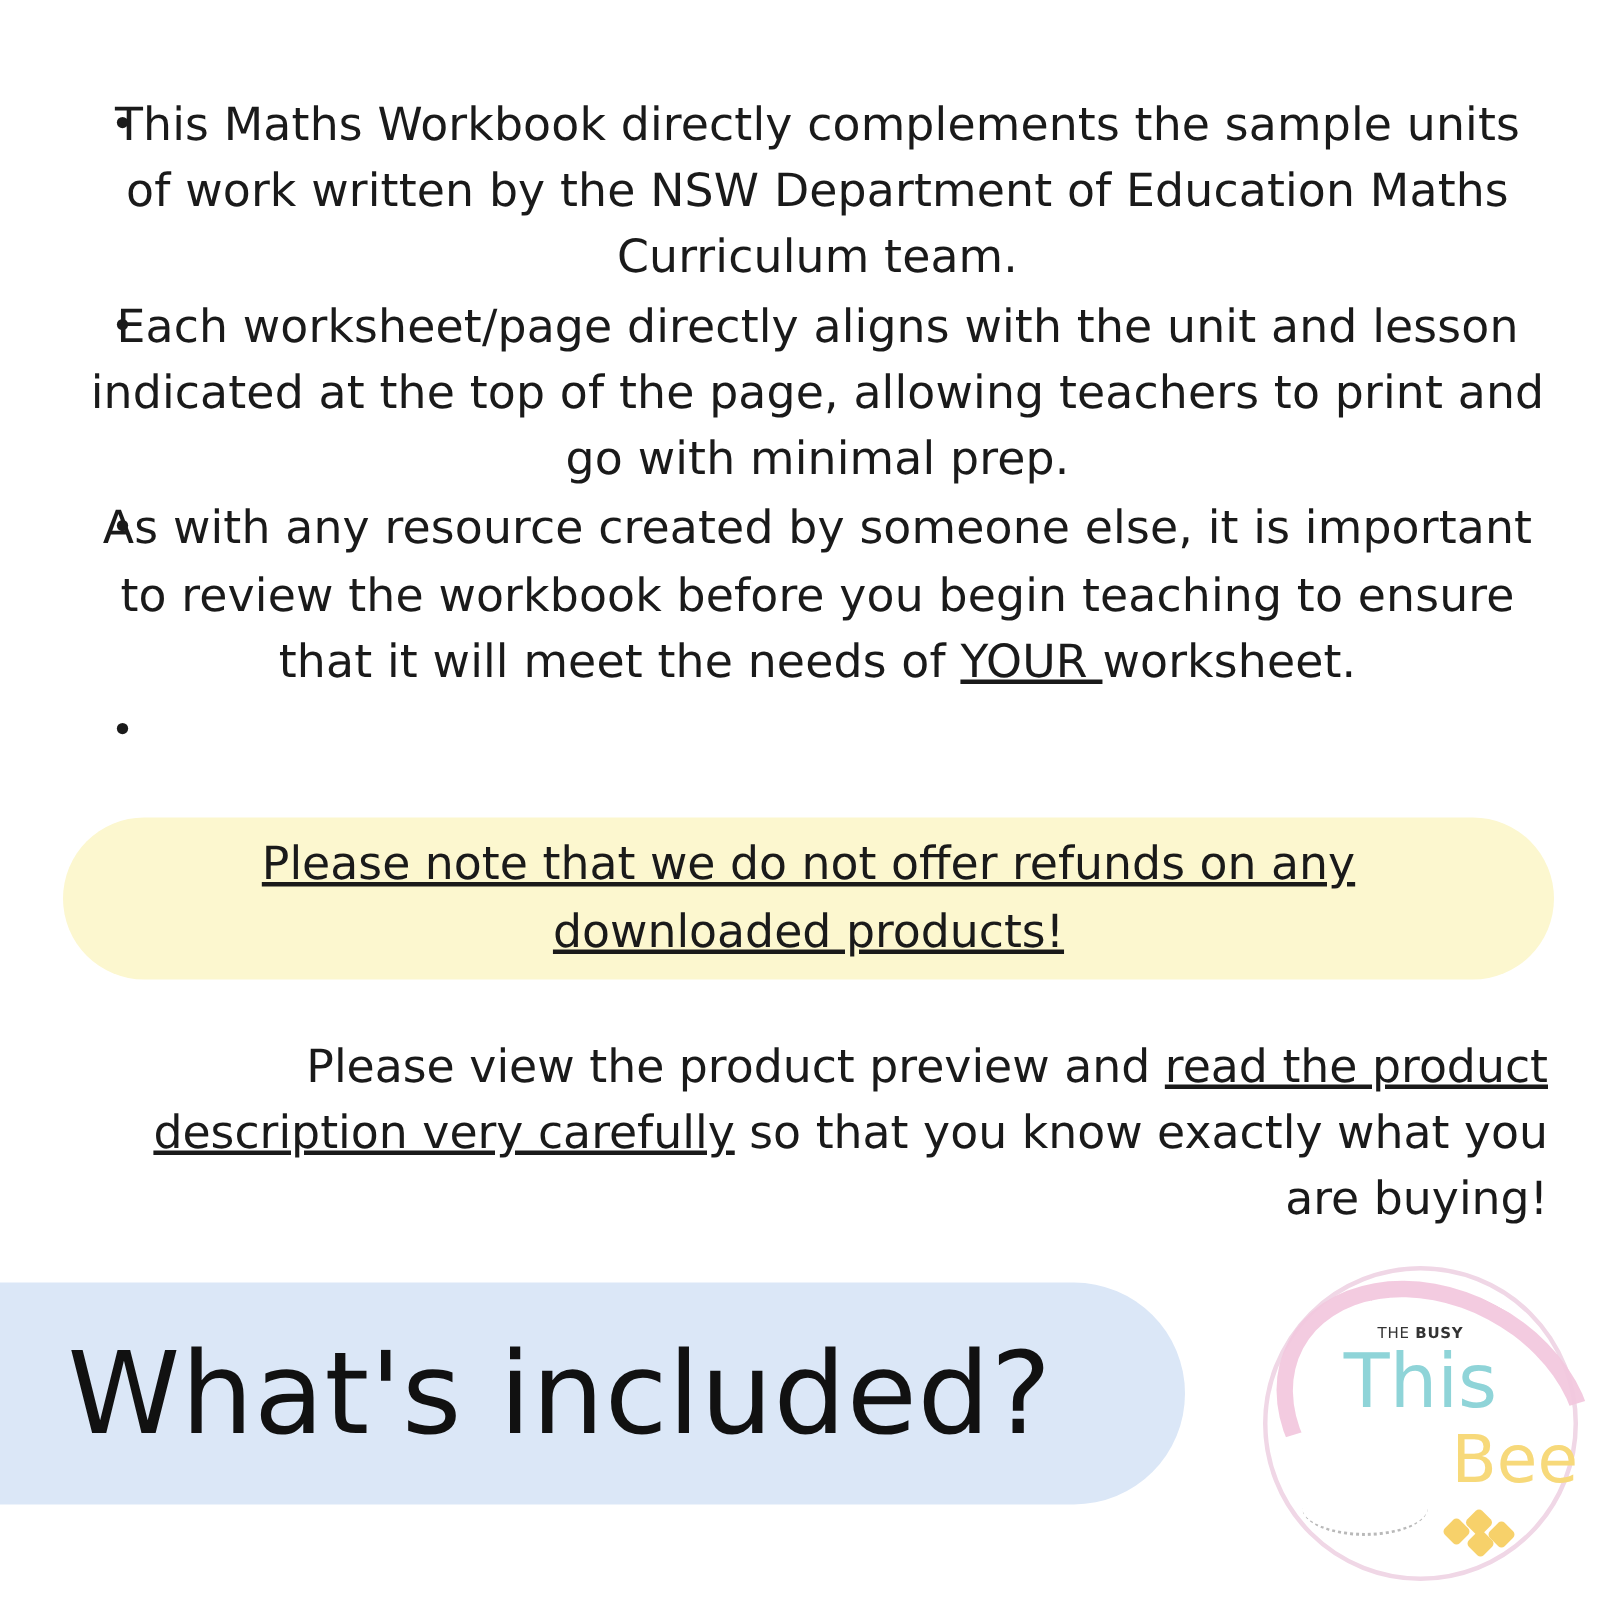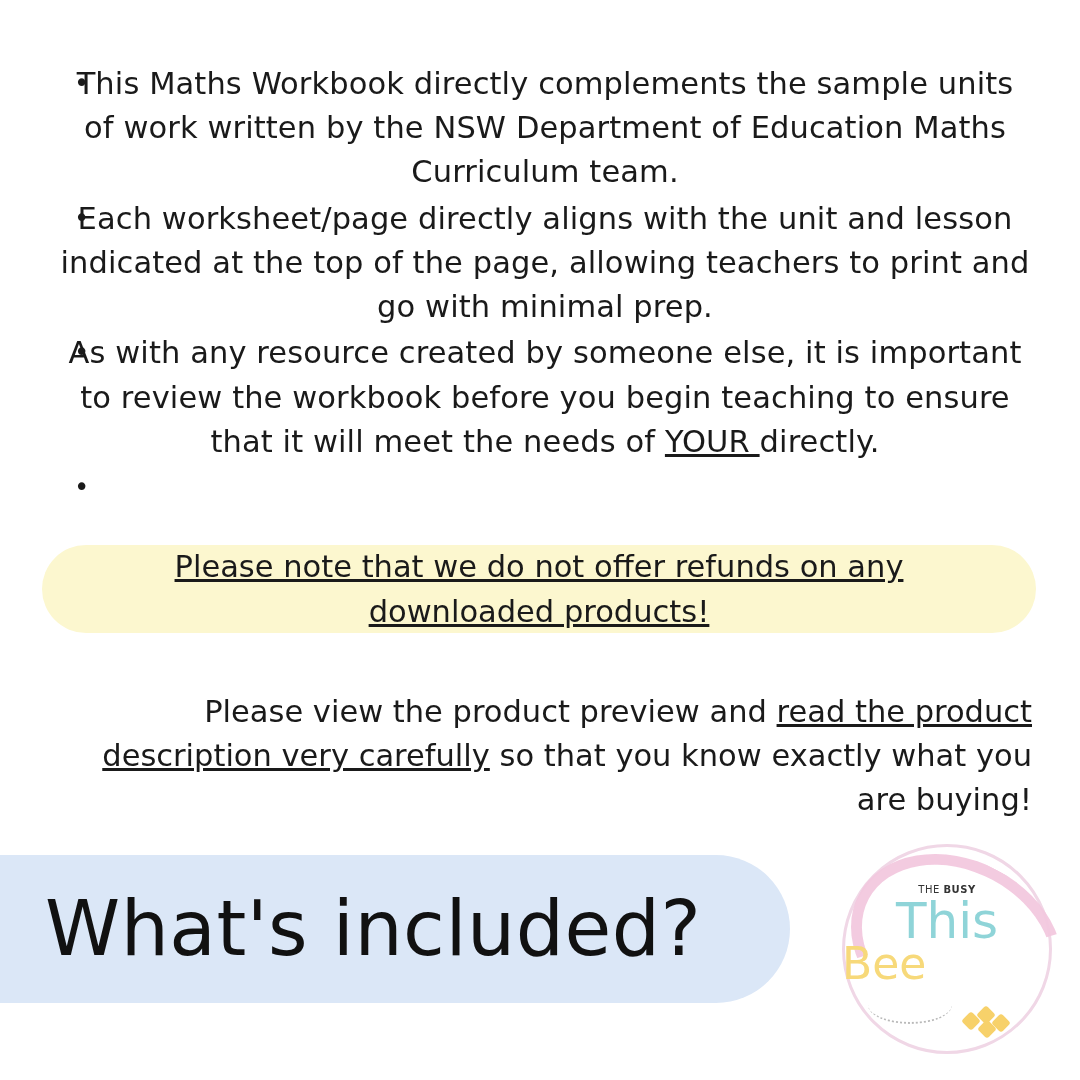--- a/index.html
+++ b/index.html
@@ -54,21 +54,21 @@
     display: inline;
   }
   .u { text-decoration: underline; }
 
   
   .refund-box {
     position: absolute;
     top: 545px;
     left: 42px;
     width: 994px;
-    height: 88px;
+    height: 108px;
     background: #fcf7cf;
     border-radius: 58px;
     box-sizing: border-box;
     display: flex;
     align-items: center;
     justify-content: center;
   }
   .refund-text {
     text-align: center;
     font-size: 30.5px;
@@ -156,24 +156,24 @@
     top: 52px;
     left: 0;
     width: 100%;
     text-align: center;
     font-size: 50px;
     color: #8fd4d8;
     line-height: 1;
   }
   .logo-bee {
     position: absolute;
-    top: 98px;
+    top: 108px;
     left: 0;
     width: 100%;
-    text-align: left;
+    text-align: right;
     font-size: 44px;
     color: #f7d97a;
     line-height: 1;
   }
   .logo-dots {
     position: absolute;
     bottom: 20px;
     right: 42px;
     width: 46px;
     height: 26px;
@@ -209,21 +209,21 @@
     <li class="bullet-item">
       <span class="bullet-dot">•</span>
       <span class="txt">This Maths Workbook directly complements the sample units of work written by the NSW Department of Education Maths Curriculum team.</span>
     </li>
     <li class="bullet-item">
       <span class="bullet-dot">•</span>
       <span class="txt">Each worksheet/page directly aligns with the unit and lesson indicated at the top of the page, allowing teachers to print and go with minimal prep.</span>
     </li>
     <li class="bullet-item">
       <span class="bullet-dot">•</span>
-      <span class="txt">As with any resource created by someone else, it is important to review the workbook before you begin teaching to ensure that it will meet the needs of </span><span class="txt u">YOUR </span><span class="txt">directly.</span>
+      <span class="txt">As with any resource created by someone else, it is important to review the workbook before you begin teaching to ensure that it will meet the needs of </span><span class="txt u">YOUR </span><span class="txt">worksheet.</span>
     </li>
     <li class="bullet-item">
       <span class="bullet-dot">•</span>
     </li>
   </ul>
 
   <div class="refund-box">
     <div class="refund-text">Please note that we do not offer refunds on any downloaded products!</div>
   </div>
 

